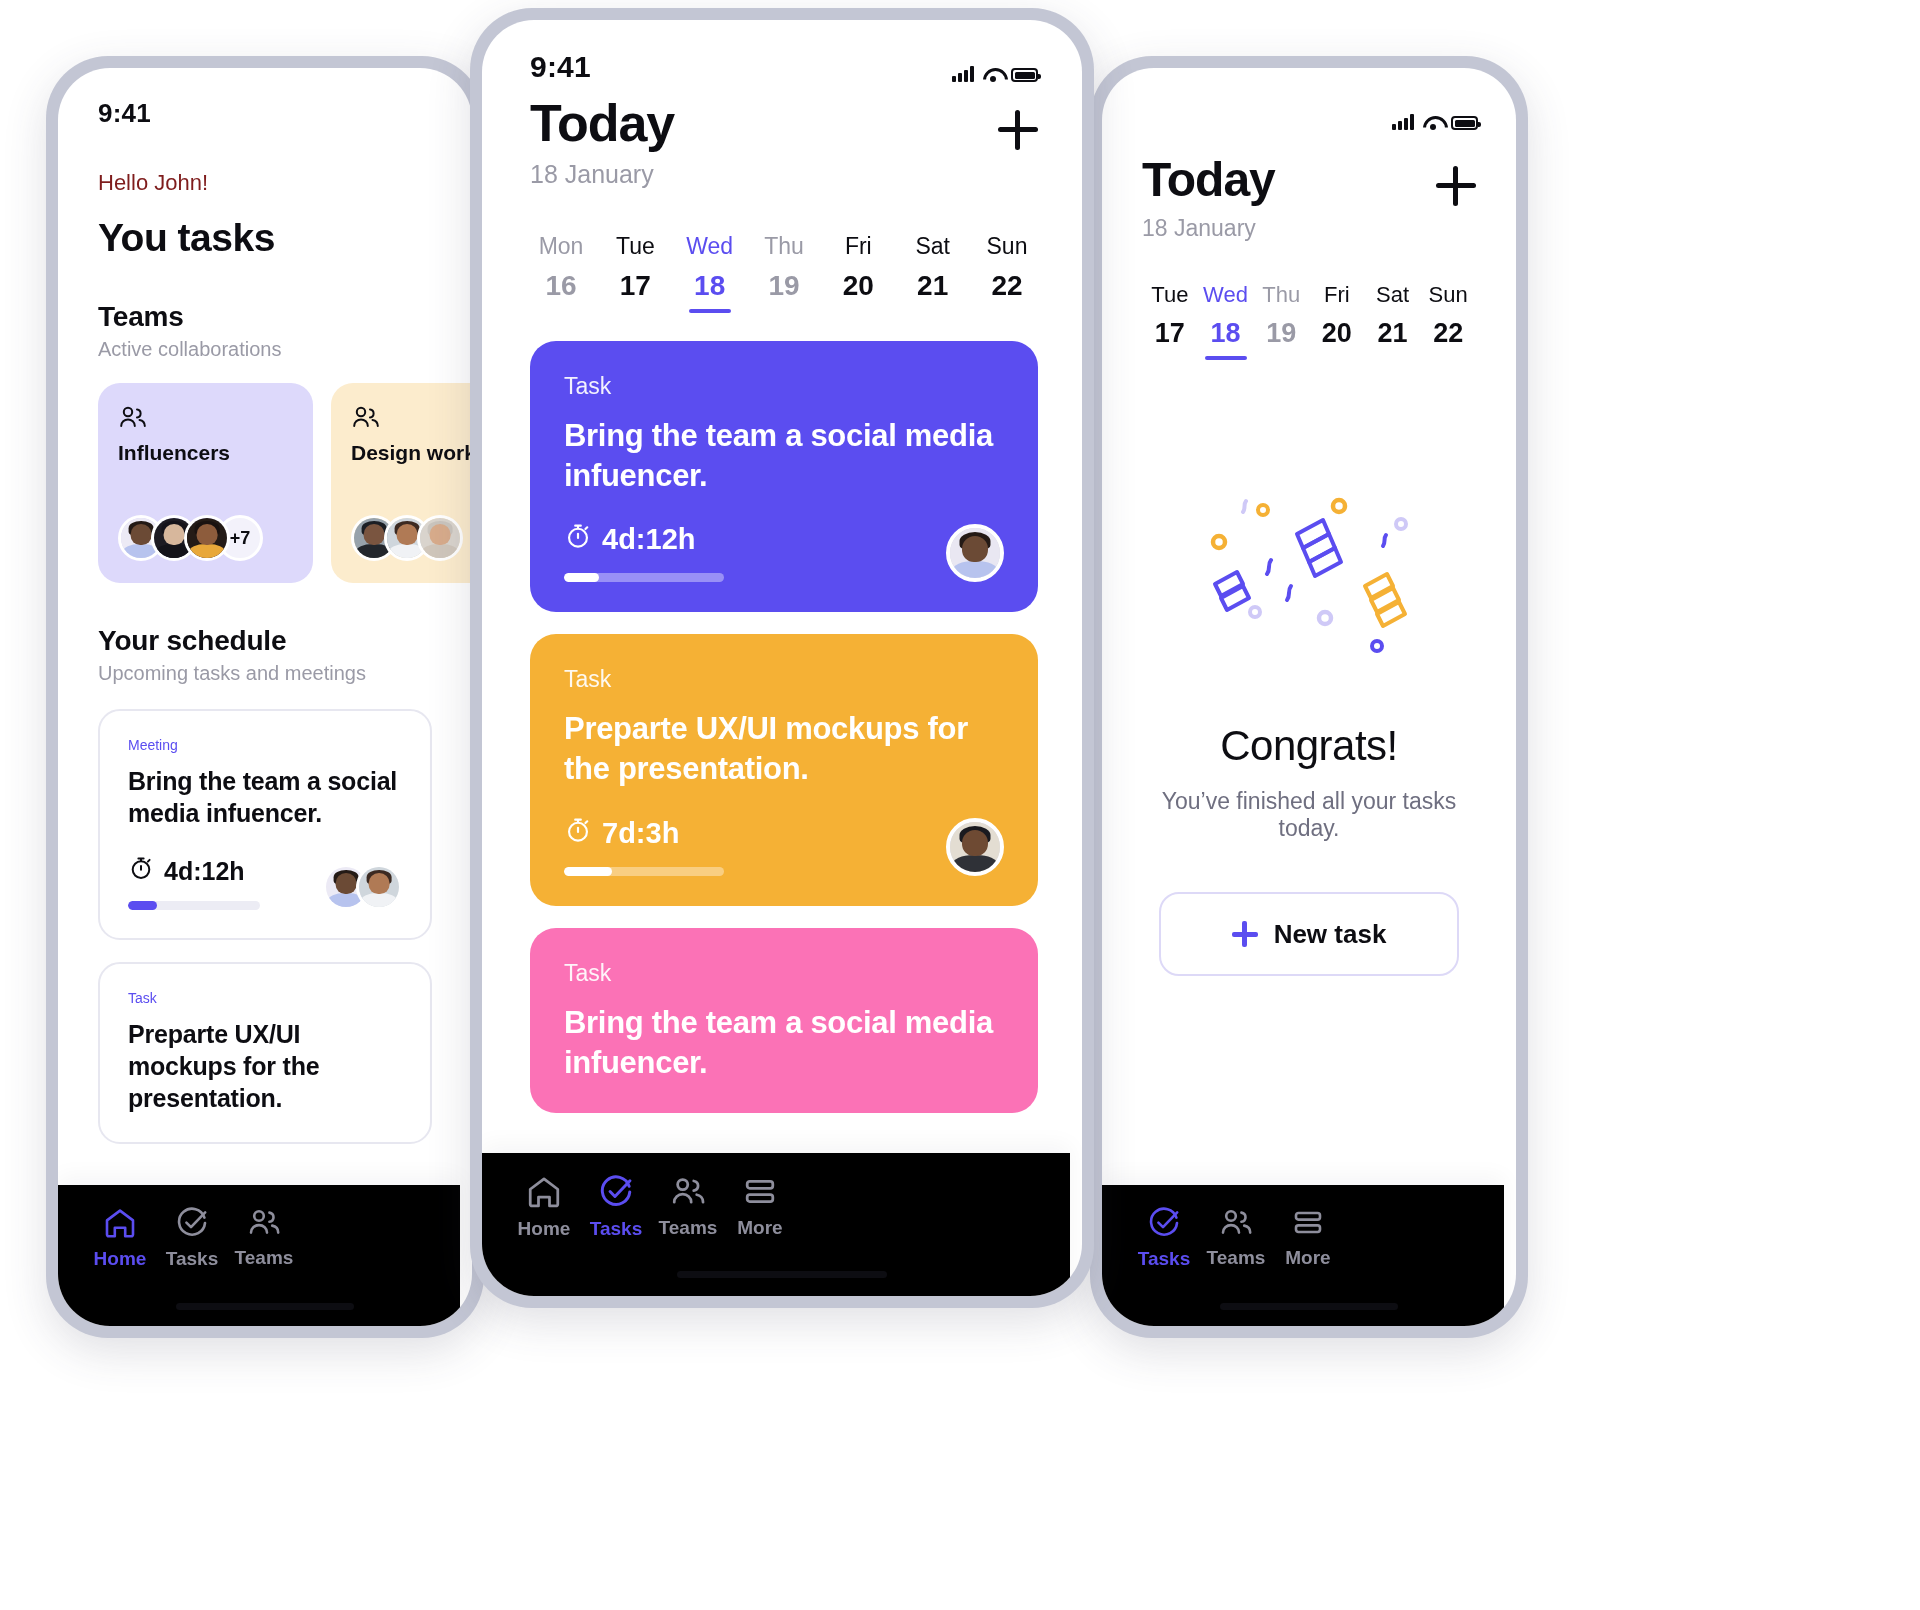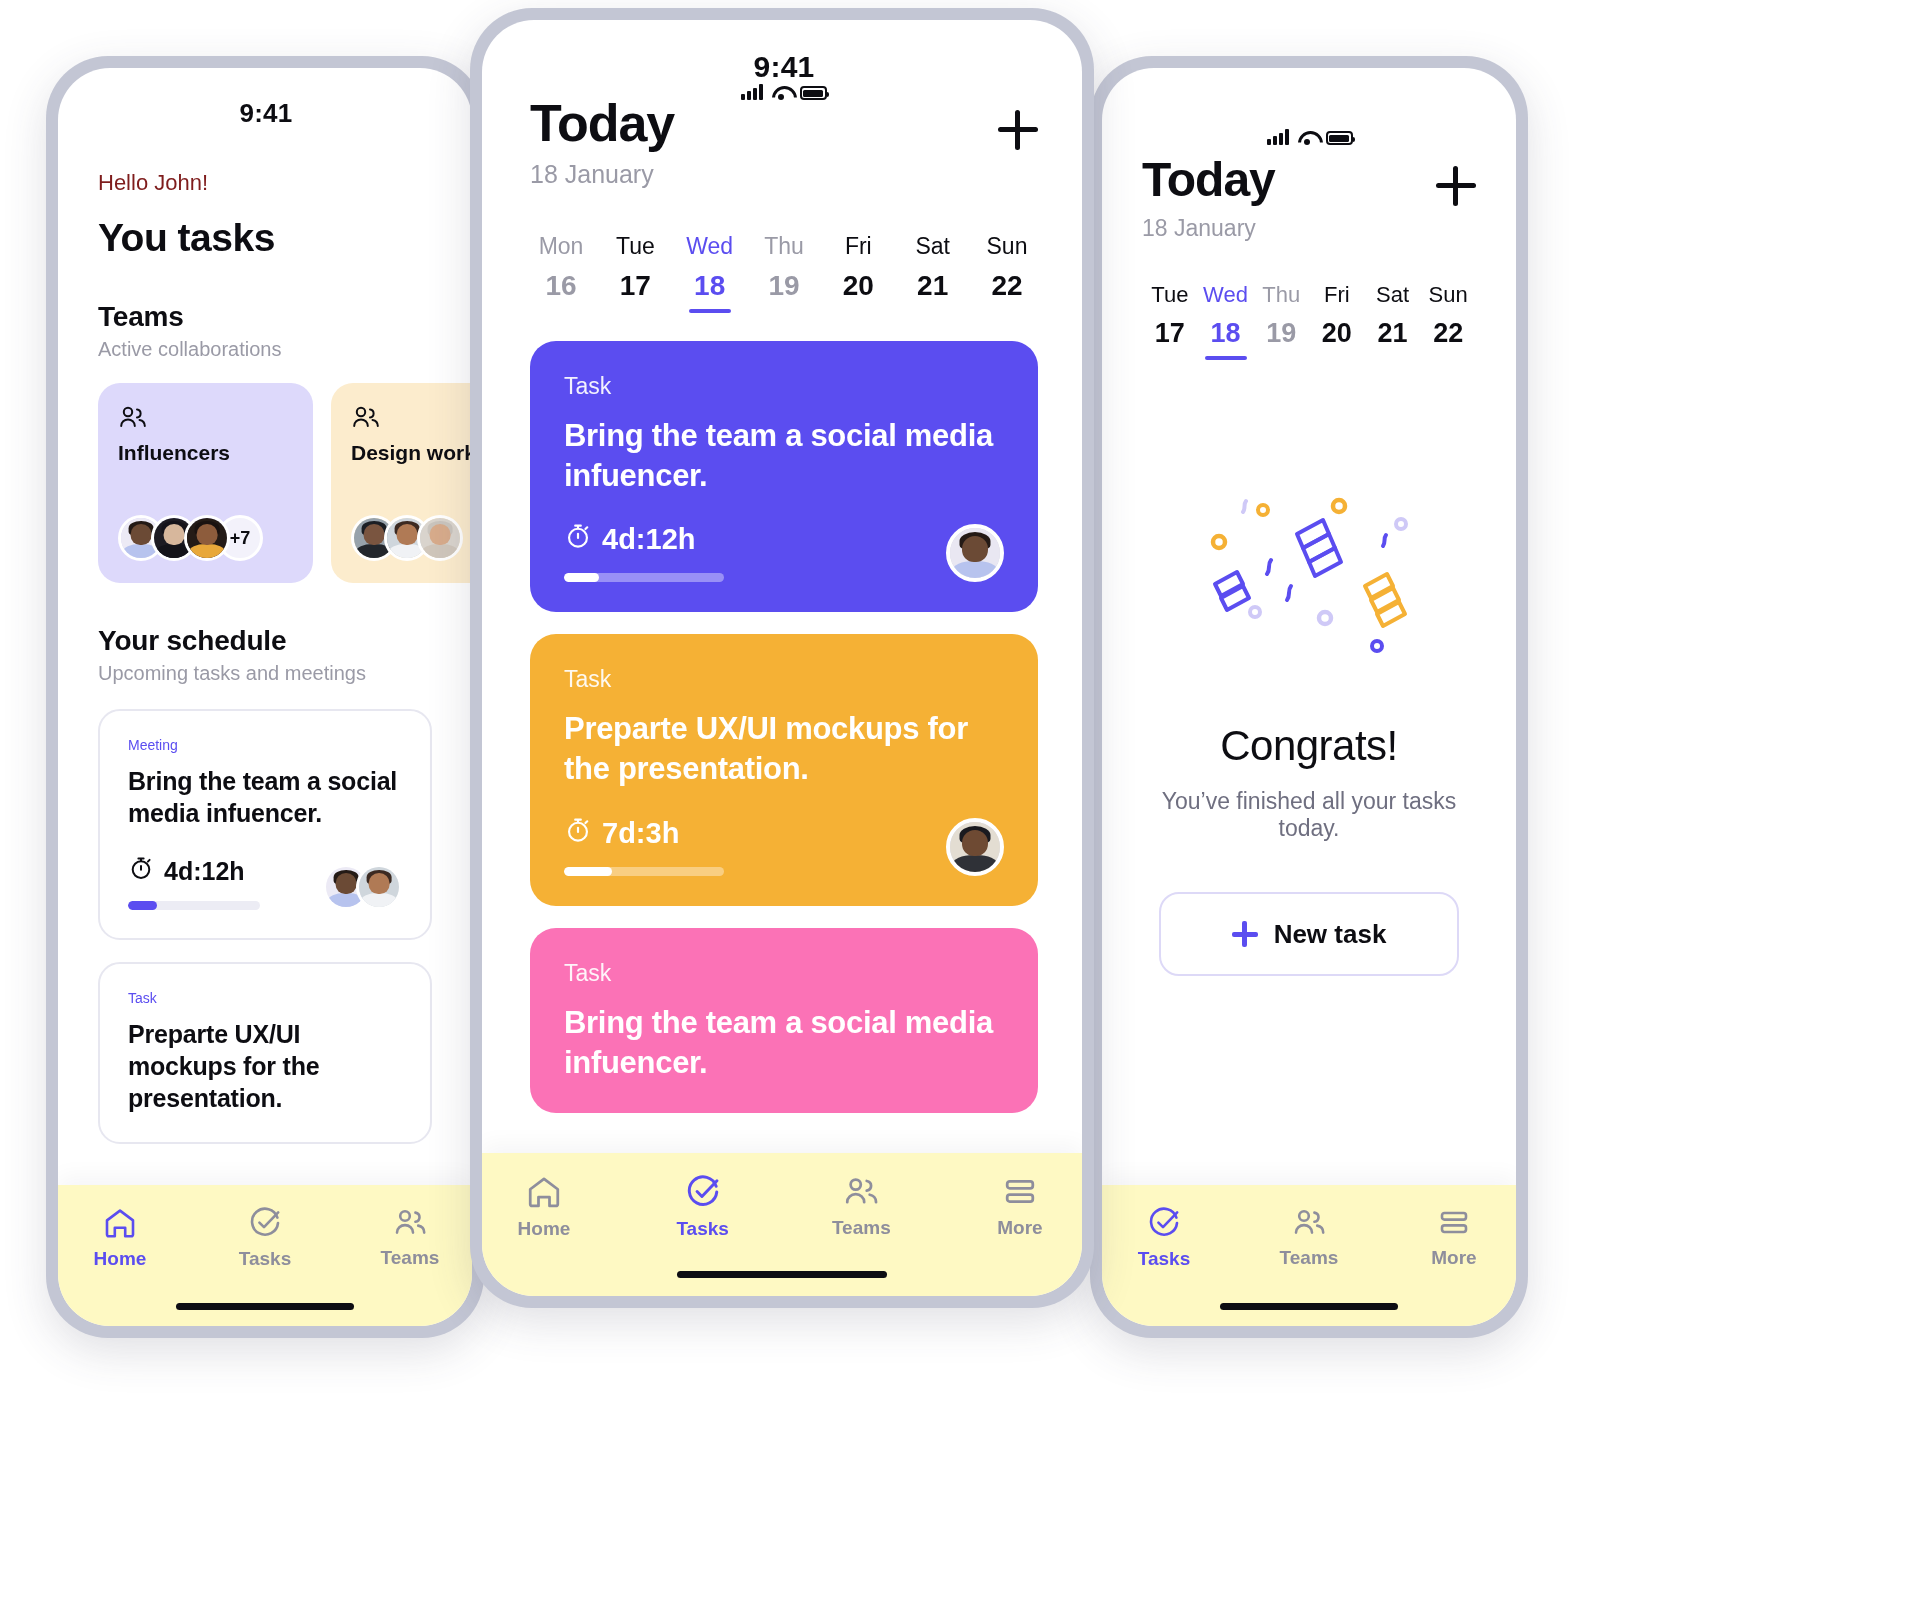--- a/index.html
+++ b/index.html
@@ -26,24 +26,23 @@
     overflow: hidden;
     position: relative;
   }
 
   .phone-left   { left: 46px;  top: 56px;  width: 438px; height: 1282px; z-index: 1; }
   .phone-right  { left: 1090px; top: 56px; width: 438px; height: 1282px; z-index: 1; }
   .phone-center { left: 470px;  top: 8px;  width: 624px; height: 1300px; z-index: 5; }
 
   
   .statusbar {
-    display: flex; align-items: center; justify-content: space-between;
+    display: flex; justify-content: space-between;
     padding: 30px 38px 0 40px;
     height: 62px;
-    flex-direction: column;
   }
   .statusbar.big { padding: 30px 44px 0 48px; }
   .status-time { font-size: 26px; font-weight: bold; color: #0d0d12; letter-spacing: .2px; }
   .statusbar.big .status-time { font-size: 30px; }
   .status-icons { display: flex; align-items: flex-end; gap: 9px; }
   .sig { display: flex; align-items: flex-end; gap: 2.5px; height: 16px; }
   .sig i { display: block; width: 3.6px; background: #0d0d12; border-radius: 1px; }
   .sig i:nth-child(1) { height: 6px; }
   .sig i:nth-child(2) { height: 9px; }
   .sig i:nth-child(3) { height: 12.5px; }
@@ -133,23 +132,23 @@
     font-size: 25px; font-weight: bold; color: #0d0d12;
     line-height: 1.28; margin-top: 12px; letter-spacing: -.2px;
   }
   .card-foot { margin-top: 26px; display: flex; align-items: flex-end; justify-content: space-between; }
   .timer { display: flex; align-items: center; gap: 10px; font-size: 25px; font-weight: bold; color: #0d0d12; }
   .pbar { margin-top: 14px; width: 132px; height: 9px; border-radius: 6px; background: #ececf4; overflow: hidden; }
   .pbar b { display: block; height: 100%; border-radius: 6px; background: #5b4df0; }
 
   
   .tabbar {
-    position: absolute; left: 0; right: 0; bottom: 0;
-    background: #fef9c3;
-    display: flex; align-items: center; justify-content: space-between;
+    position: absolute; left: 0; right: 12px; bottom: 0;
+    background: #000000;
+    display: flex; align-items: center; justify-content: flex-start;
     padding: 22px 26px 56px 26px;
     box-shadow: 0 -8px 22px rgba(20,20,50,.045);
   }
   .tab { display: flex; flex-direction: column; align-items: center; gap: 9px; min-width: 72px; }
   .tab span { font-size: 19px; font-weight: bold; color: #8e8e9c; }
   .tab.active span { color: #5b4df0; }
   .tab svg { display: block; }
 
   
   .c-body { padding: 14px 44px 0 48px; }

